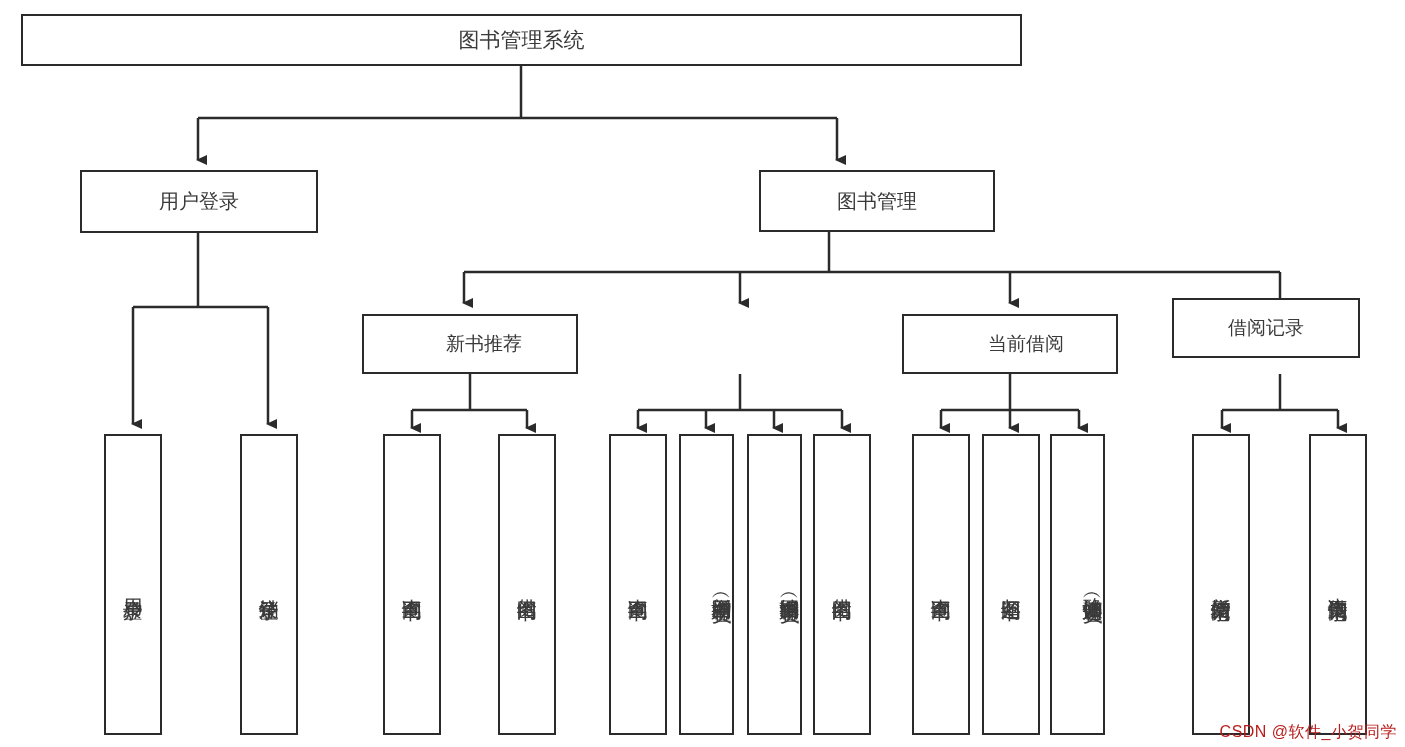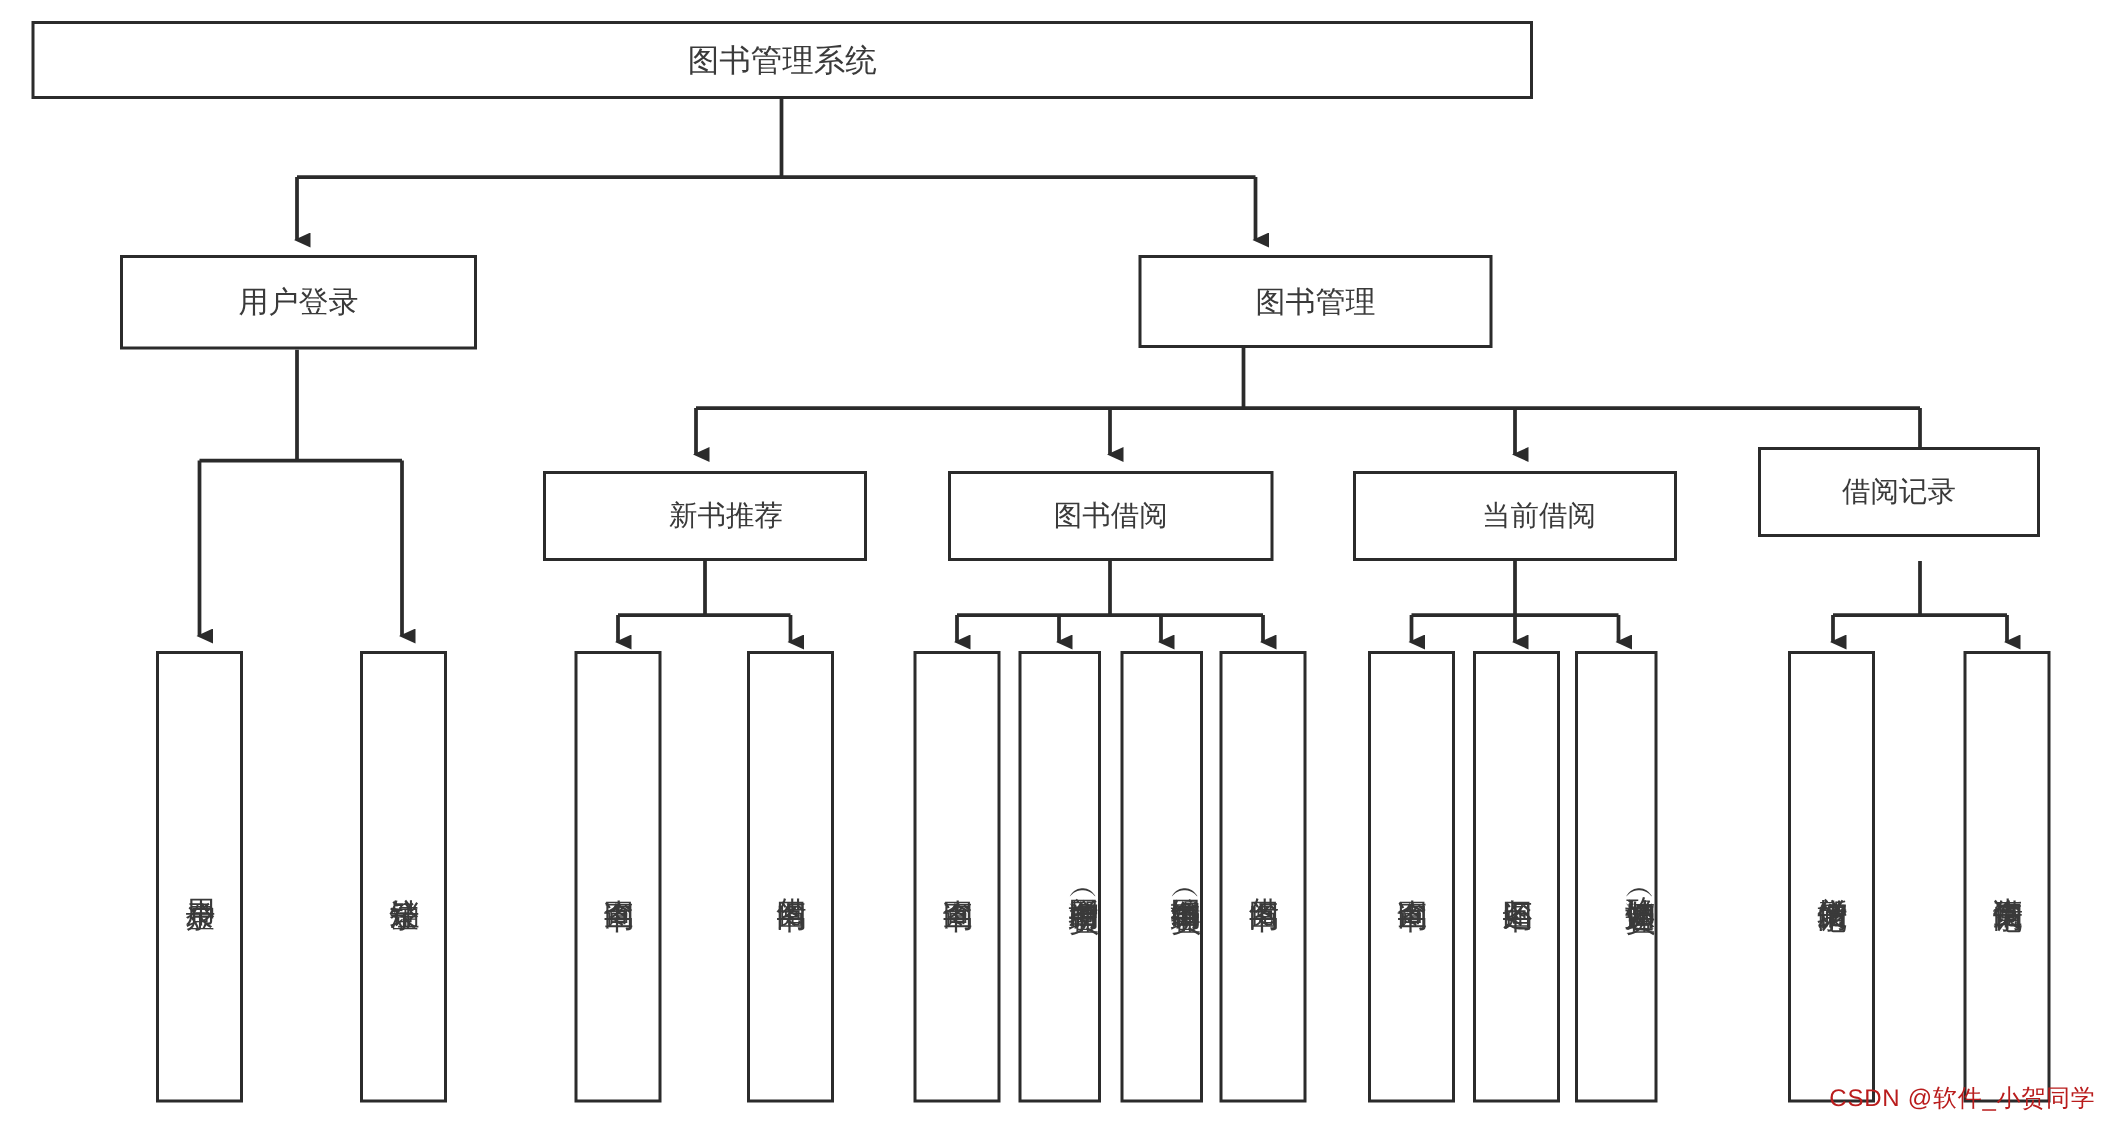--- a/index.html
+++ b/index.html
@@ -91,23 +91,20 @@
   <div class="node lvl1" style="left:80px;top:170px;width:238px;height:63px;">
     <span>用户登录</span>
   </div>
   <div class="node lvl1" style="left:711px;top:170px;width:236px;height:62px;margin-left:48px;">
     <span>图书管理</span>
   </div>
 
   <div class="node lvl2" style="left:362px;top:314px;width:216px;height:60px;padding-left:28px;">
     <span>新书推荐</span>
   </div>
-  <div class="node lvl2" style="left:632px;top:314px;width:217px;height:60px;">
-    <span>图书借阅</span>
-  </div>
   <div class="node lvl2" style="left:902px;top:314px;width:216px;height:60px;padding-left:32px;">
     <span>当前借阅</span>
   </div>
   <div class="node lvl2" style="left:1172px;top:298px;width:188px;height:60px;">
     <span>借阅记录</span>
   </div>
 
   <div class="leaf mid" style="left:104px;top:434px;width:58px;height:301px;">
     <span class="vtext">用户登录</span>
   </div>

